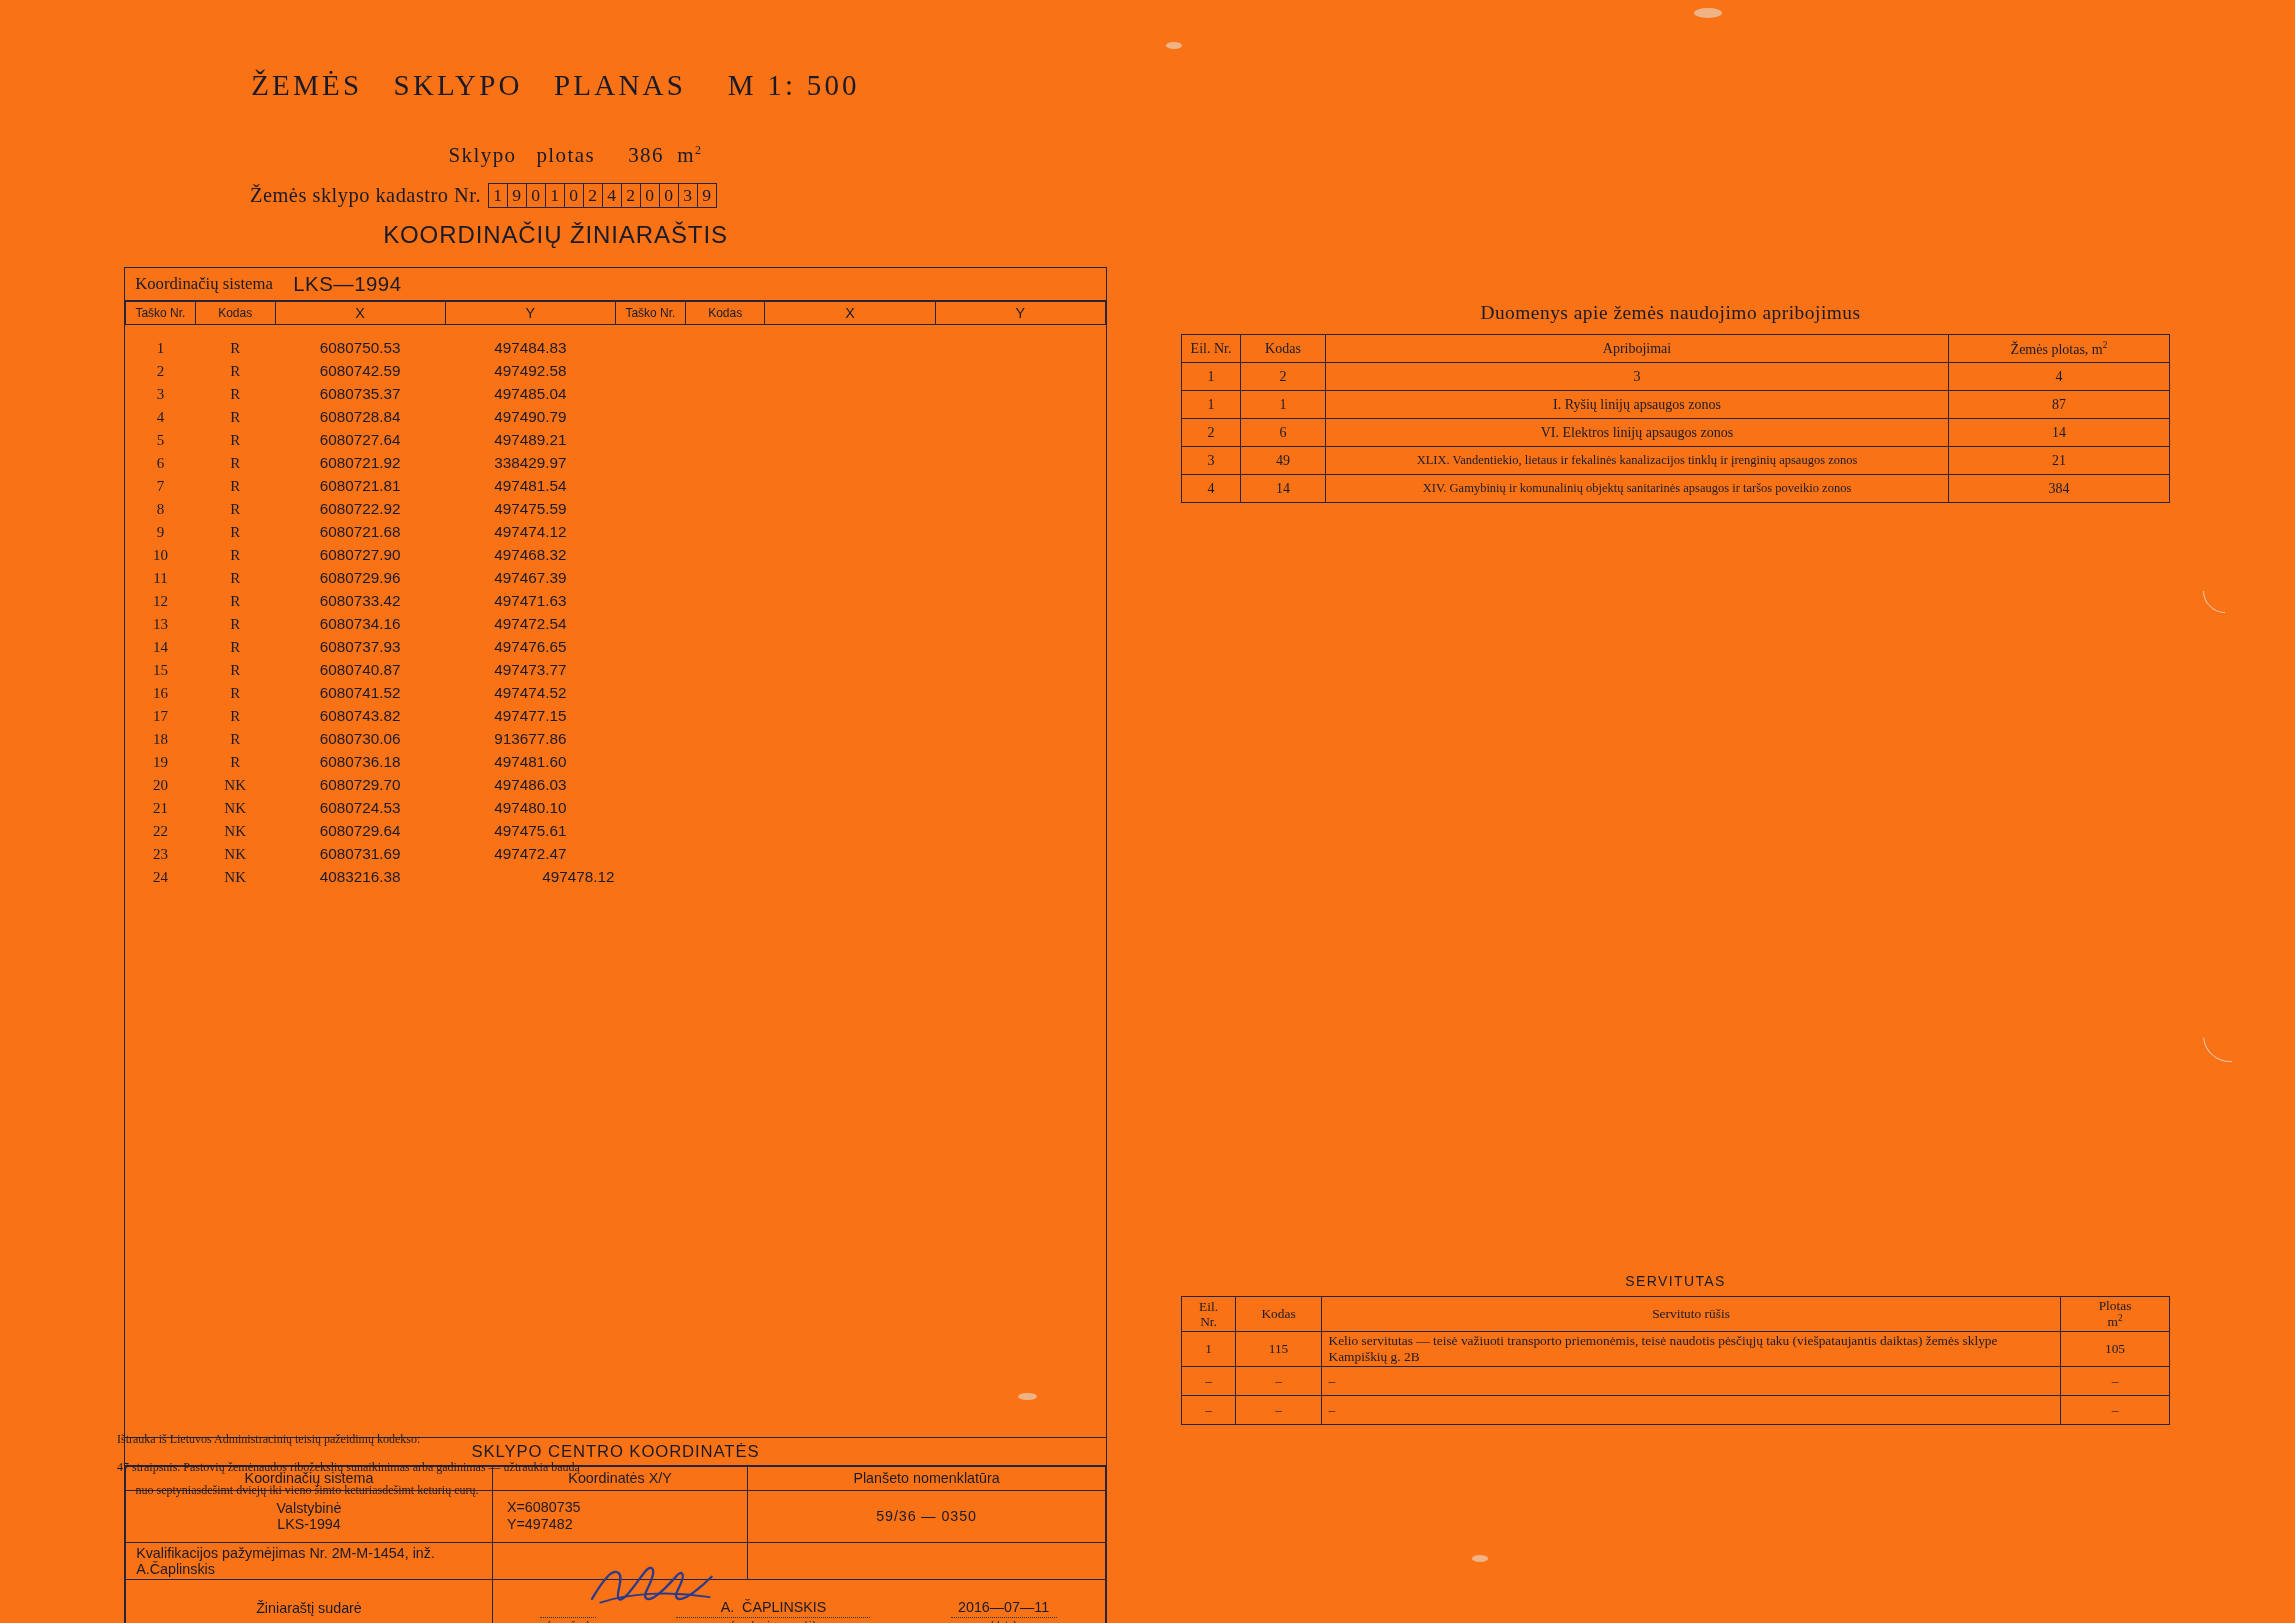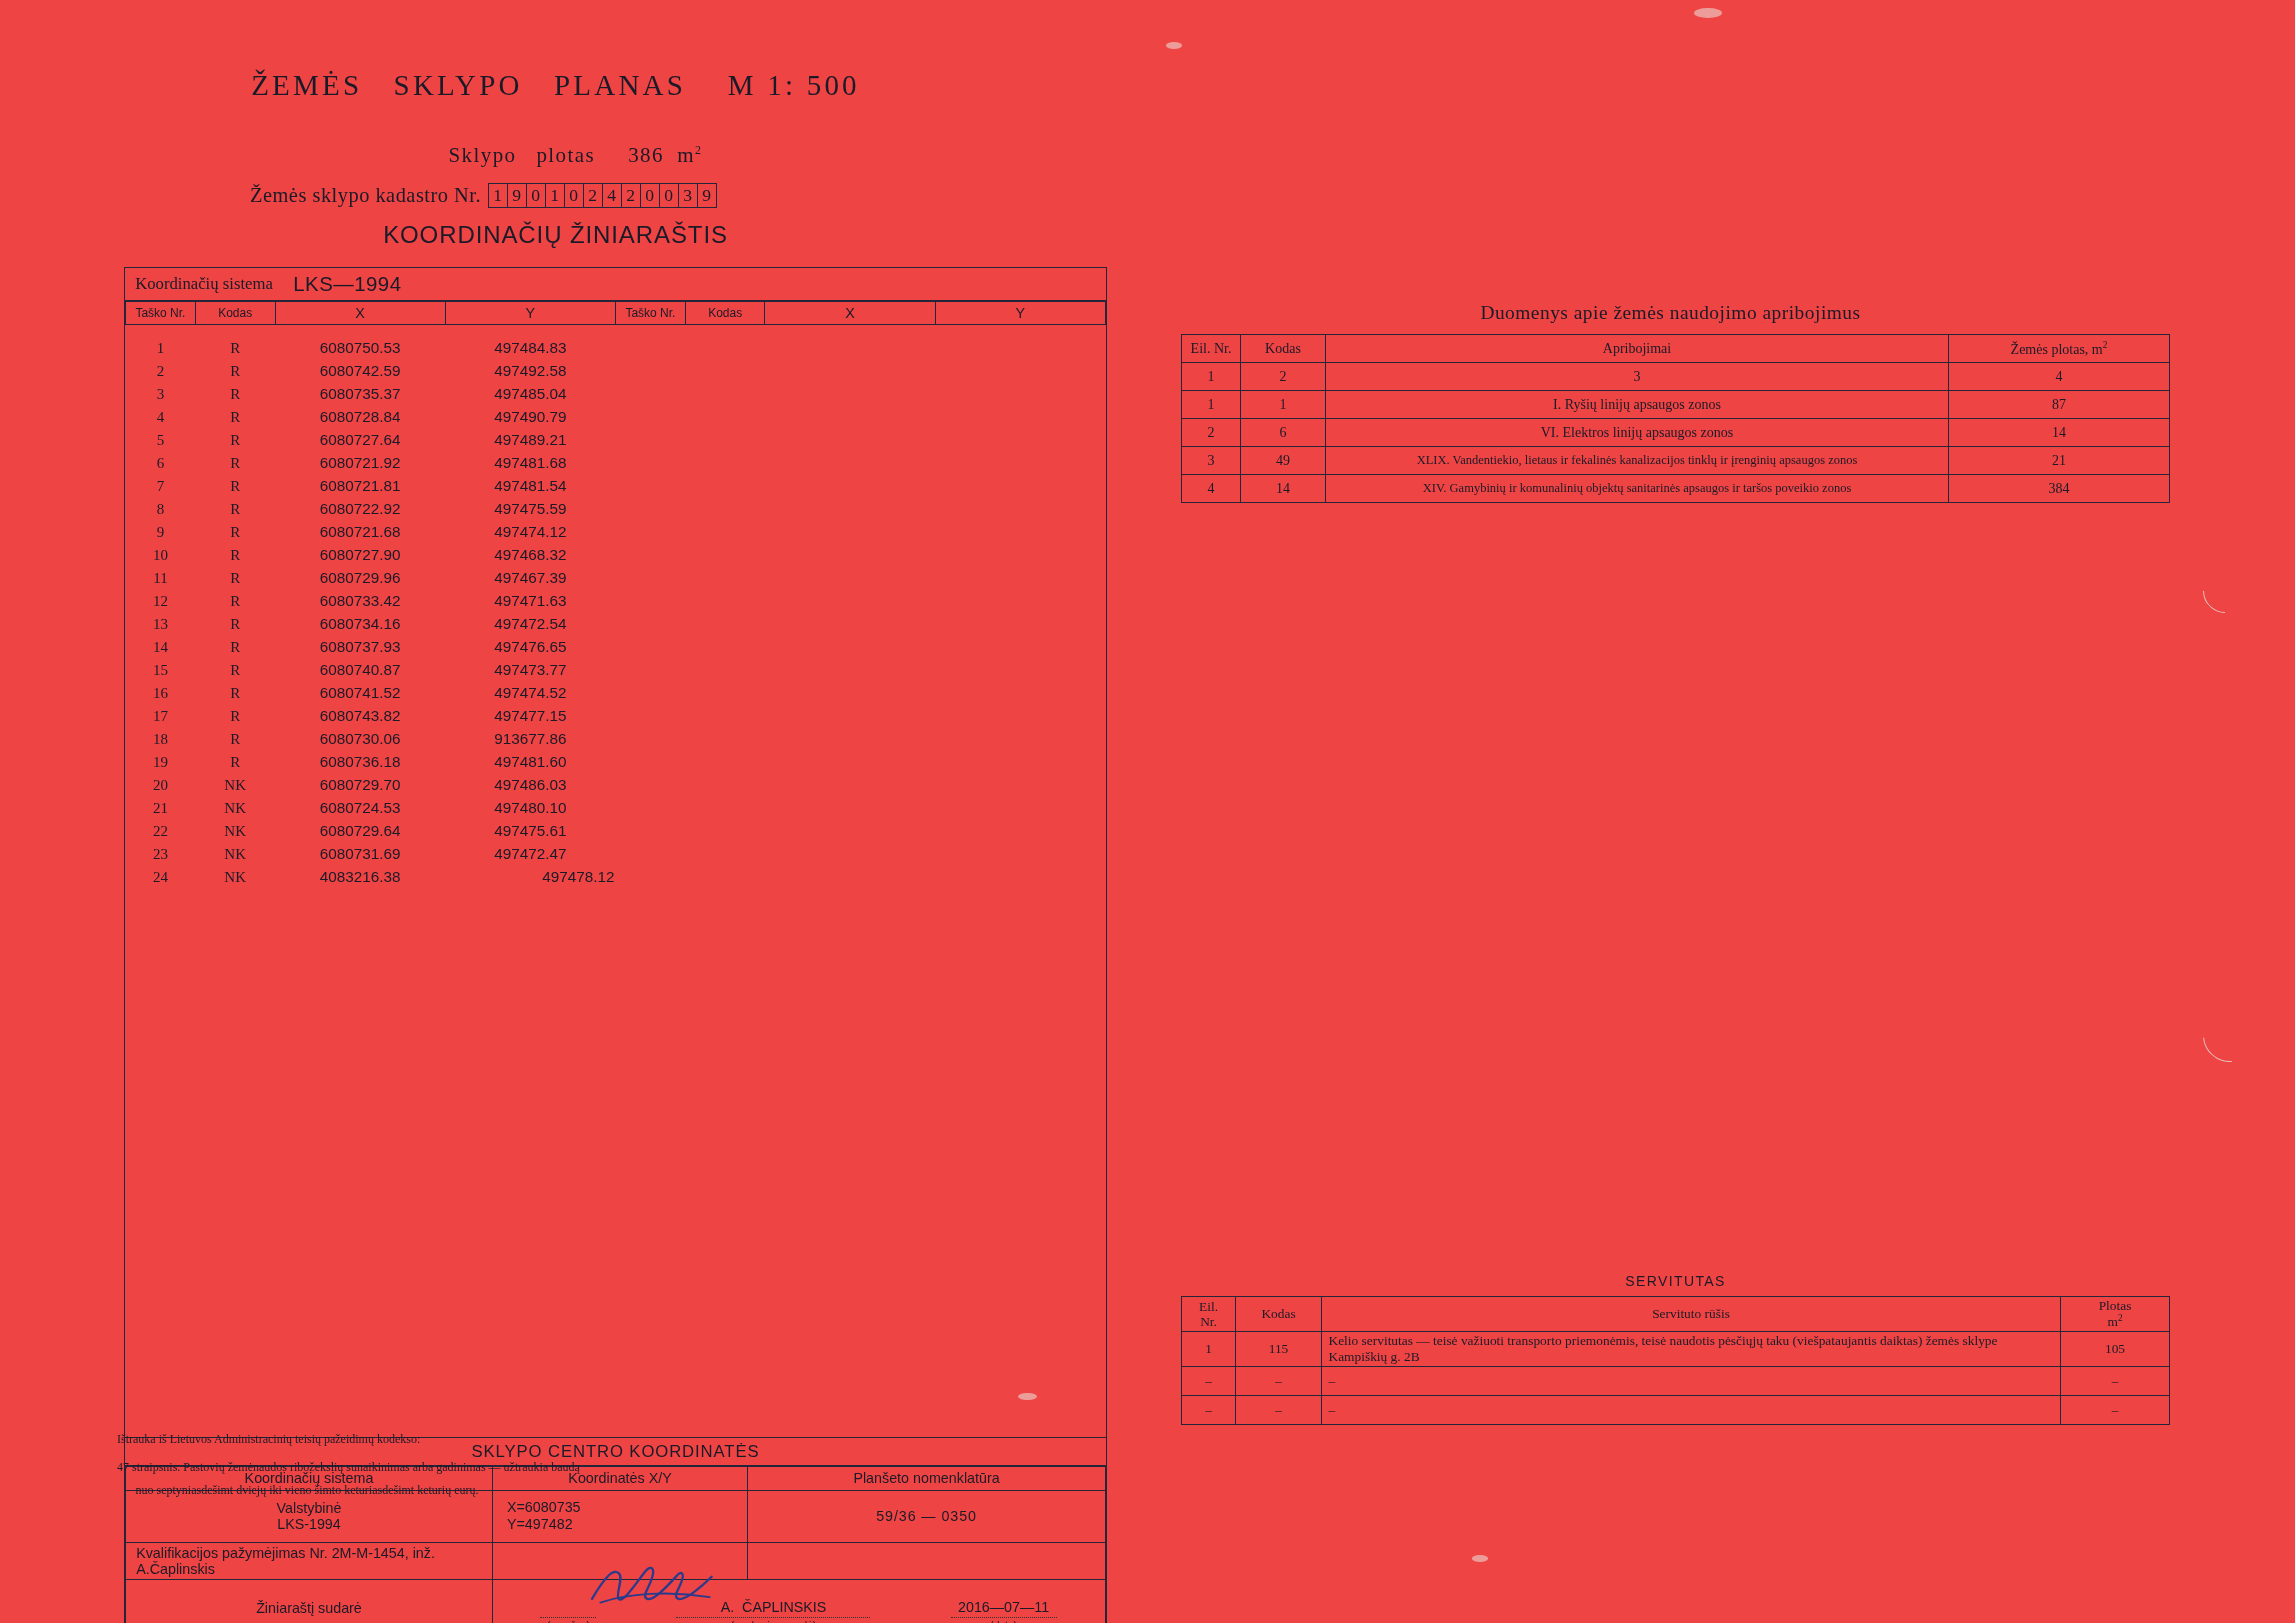--- a/index.html
+++ b/index.html
@@ -11,21 +11,21 @@
     width: 2295px;
     height: 1623px;
     position: relative;
     font-family: "Liberation Serif", serif;
     color: #1a1a28;
     overflow: hidden;
   }
   .page {
     position: absolute;
     inset: 0;
-    background: #ef4444;
+    background: #f97316;
   }
 
   
   .hdr {
     position: absolute;
     left: 0;
     top: 69px;
     width: 1111px;
     text-align: center;
   }
@@ -416,21 +416,21 @@
             <td class="cpt c-y mono no-b" style="border-left: 0.9px solid rgb(36, 36, 58); border-right: 0.9px solid rgb(36, 36, 58); border-top: none; border-bottom: none; margin-top: 20px;">497489.21</td>
             <td class="cpt c-nr no-b" style="border-left: 0.9px solid rgb(36, 36, 58); border-right: 0.9px solid rgb(36, 36, 58); border-top: none; border-bottom: none;"></td>
             <td class="cpt c-kodas no-b" style="border-left: 0.9px solid rgb(36, 36, 58); border-right: 0.9px solid rgb(36, 36, 58); border-top: none; border-bottom: none;"></td>
             <td class="cpt c-x no-b" style="border-left: 0.9px solid rgb(36, 36, 58); border-right: 0.9px solid rgb(36, 36, 58); border-top: none; border-bottom: none;"></td>
             <td class="cpt c-y no-b" style="border-left: 0.9px solid rgb(36, 36, 58); border-right: 0.9px solid rgb(36, 36, 58); border-top: none; border-bottom: none;"></td>
           </tr>
           <tr>
             <td class="cpt c-nr no-b" style="border-left: 0.9px solid rgb(36, 36, 58); border-right: 0.9px solid rgb(36, 36, 58); border-top: none; border-bottom: none;">6</td>
             <td class="cpt c-kodas no-b" style="border-left: 0.9px solid rgb(36, 36, 58); border-right: 0.9px solid rgb(36, 36, 58); border-top: none; border-bottom: none;">R</td>
             <td class="cpt c-x mono no-b" style="border-left: 0.9px solid rgb(36, 36, 58); border-right: 0.9px solid rgb(36, 36, 58); border-top: none; border-bottom: none;">6080721.92</td>
-            <td class="cpt c-y mono no-b" style="border-left: 0.9px solid rgb(36, 36, 58); border-right: 0.9px solid rgb(36, 36, 58); border-top: none; border-bottom: none;">497481.68</td>
+            <td class="cpt c-y mono no-b" style="border-left: 0.9px solid rgb(36, 36, 58); border-right: 0.9px solid rgb(36, 36, 58); border-top: none; border-bottom: none;">338429.97</td>
             <td class="cpt c-nr no-b" style="border-left: 0.9px solid rgb(36, 36, 58); border-right: 0.9px solid rgb(36, 36, 58); border-top: none; border-bottom: none;"></td>
             <td class="cpt c-kodas no-b" style="border-left: 0.9px solid rgb(36, 36, 58); border-right: 0.9px solid rgb(36, 36, 58); border-top: none; border-bottom: none;"></td>
             <td class="cpt c-x no-b" style="border-left: 0.9px solid rgb(36, 36, 58); border-right: 0.9px solid rgb(36, 36, 58); border-top: none; border-bottom: none;"></td>
             <td class="cpt c-y no-b" style="border-left: 0.9px solid rgb(36, 36, 58); border-right: 0.9px solid rgb(36, 36, 58); border-top: none; border-bottom: none;"></td>
           </tr>
           <tr>
             <td class="cpt c-nr no-b" style="border-left: 0.9px solid rgb(36, 36, 58); border-right: 0.9px solid rgb(36, 36, 58); border-top: none; border-bottom: none;">7</td>
             <td class="cpt c-kodas no-b" style="border-left: 0.9px solid rgb(36, 36, 58); border-right: 0.9px solid rgb(36, 36, 58); border-top: none; border-bottom: none;">R</td>
             <td class="cpt c-x mono no-b" style="border-left: 0.9px solid rgb(36, 36, 58); border-right: 0.9px solid rgb(36, 36, 58); border-top: none; border-bottom: none;">6080721.81</td>
             <td class="cpt c-y mono no-b" style="border-left: 0.9px solid rgb(36, 36, 58); border-right: 0.9px solid rgb(36, 36, 58); border-top: none; border-bottom: none;">497481.54</td>

